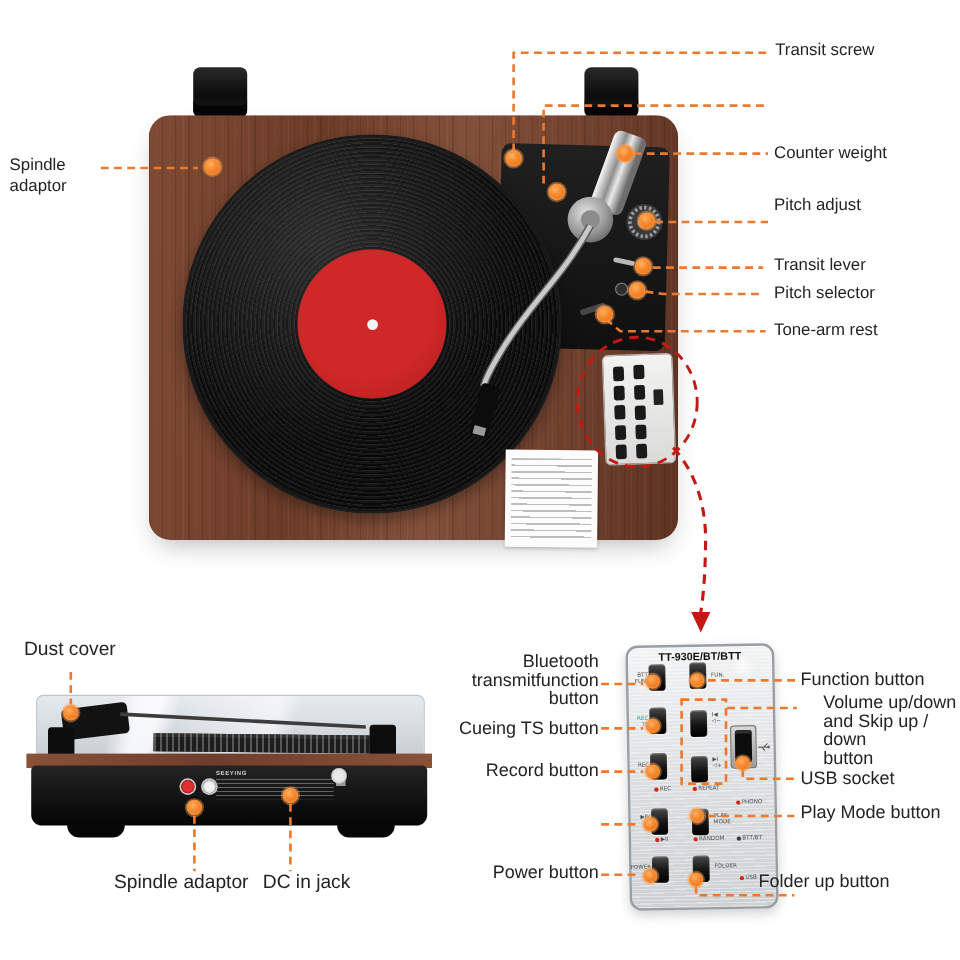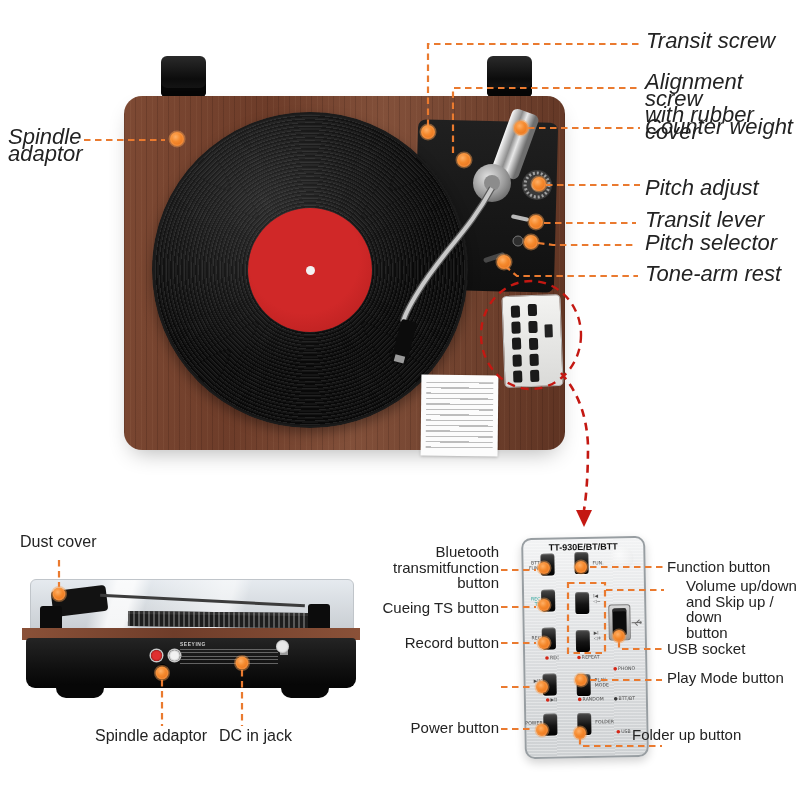--- a/index.html
+++ b/index.html
@@ -2,21 +2,21 @@
 <html><head>
 <meta charset="utf-8">
 <style>
   html,body{margin:0;padding:0;background:#fff;}
   #canvas{position:relative;width:800px;height:800px;background:#ffffff;overflow:hidden;
           font-family:"Liberation Sans","DejaVu Sans",sans-serif;color:#222;}
   .group{position:absolute;inset:0;}
   .abs{position:absolute;}
   
   .co{position:absolute;color:#232323;white-space:pre-line;}
-  .co.top{font-size:22px;line-height:16.5px;font-style:italic;}
+  .co.top{font-size:14px;line-height:16.5px;}
   .co.bot{font-size:15px;line-height:15.5px;}
   .ra{text-align:right;}
   
   .board{position:absolute;left:124px;top:96px;width:441px;height:354px;border-radius:18px;
     background:
       repeating-linear-gradient(90deg, rgba(30,10,5,.16) 0 1px, rgba(0,0,0,0) 1px 6px, rgba(255,210,170,.05) 6px 7px, rgba(0,0,0,0) 7px 11px),
       linear-gradient(96deg,#7e4a34 0%,#6d3c29 30%,#82503a 55%,#5e3322 100%);
     box-shadow:0 10px 22px -8px rgba(0,0,0,.3);}
   .hinge{position:absolute;width:45px;height:42px;top:56px;border-radius:6px;
     background:linear-gradient(180deg,#2a2a2a,#0c0c0c 55%,#1d1d1d);box-shadow:inset 0 -10px 0 #060606;}
@@ -282,24 +282,22 @@
       <circle cx="581" cy="680" r="6"></circle>
       <circle cx="580" cy="733" r="6"></circle>
       <circle cx="619" cy="636" r="6"></circle>
     </g>
   </svg>
 
   <div class="group">
     <div class="co top ra" style="left:8px;top:129px;width:72px;text-align:left">Spindle
 adaptor</div>
     <div class="co top" style="left:646px;top:33px">Transit screw</div>
-    <div class="co top" style="left:645px;top:74px">Alignment screw
-with rubber cover</div>
     <div class="co top" style="left:645px;top:119px">Counter weight</div>
-    <div class="co top" style="left:645px;top:180px">Pitch adjust</div>
+    <div class="co top" style="left:645px;top:162px">Pitch adjust</div>
     <div class="co top" style="left:645px;top:212px">Transit lever</div>
     <div class="co top" style="left:645px;top:235px">Pitch selector</div>
     <div class="co top" style="left:645px;top:266px">Tone-arm rest</div>
 
     <div class="co bot" style="left:20px;top:534px;font-size:16px">Dust cover</div>
     <div class="co bot" style="left:95px;top:728px;font-size:16px">Spindle adaptor</div>
     <div class="co bot" style="left:219px;top:728px;font-size:16px">DC in jack</div>
 
     <div class="co bot ra" style="left:375px;width:124px;top:544px">Bluetooth
 transmitfunction

